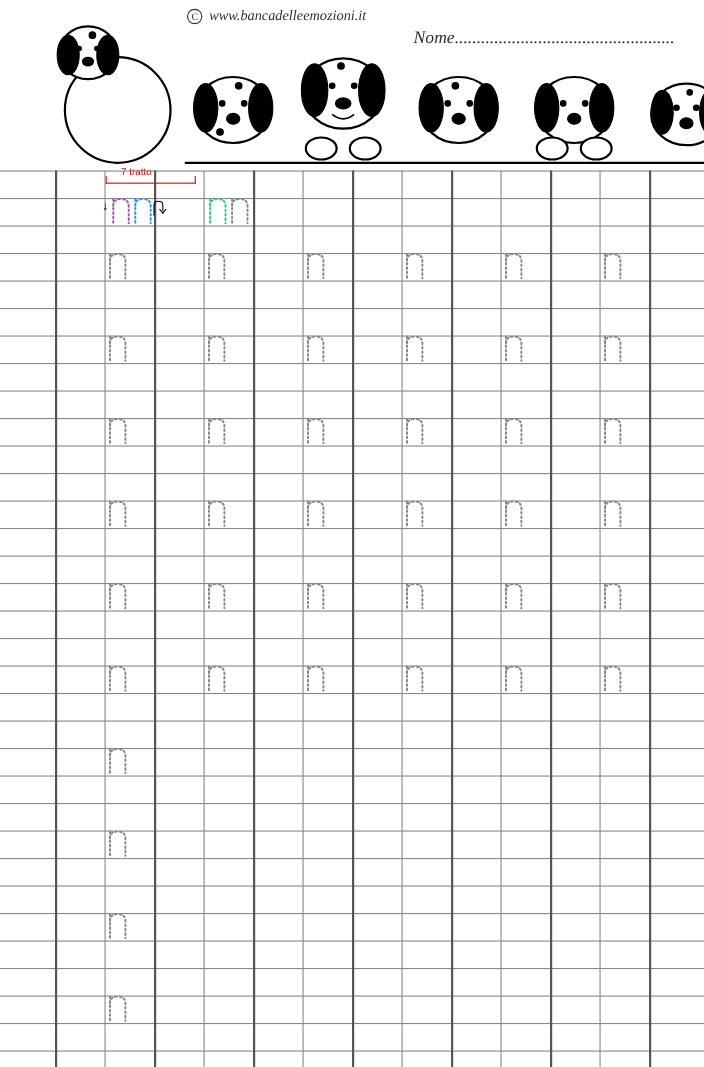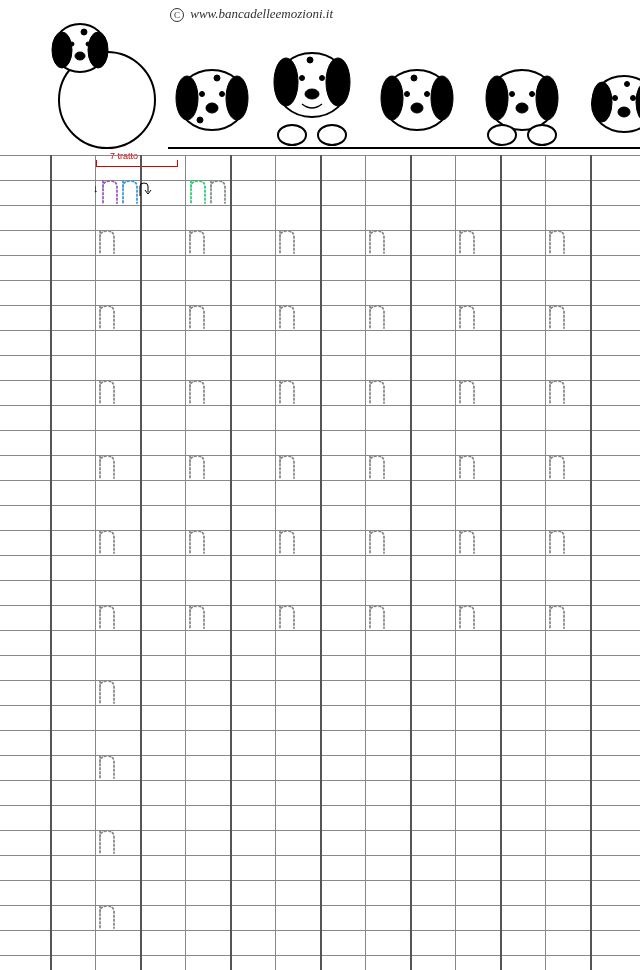--- a/index.html
+++ b/index.html
@@ -127,20 +127,23 @@
     position: absolute;
   }
 </style>
 </head>
 <body>
 
 <div class="header">
   <div class="copyright">
     <span class="c-circle">C</span>
     <span>www.bancadelleemozioni.it</span>
+  </div>
+  <div class="name-line">
+    <span>Nome</span><span>..................................................</span>
   </div>
   <div class="io-scrivo">
     <span>io</span><br>
     <span>scrivo</span>
   </div>
 
   <svg class="puppy" style="left:0;top:0;width:640px;height:160px;" viewBox="0 0 640 160">
 
     <circle cx="65" cy="100" r="48" fill="#fff" stroke="#000" stroke-width="2"></circle>
 

